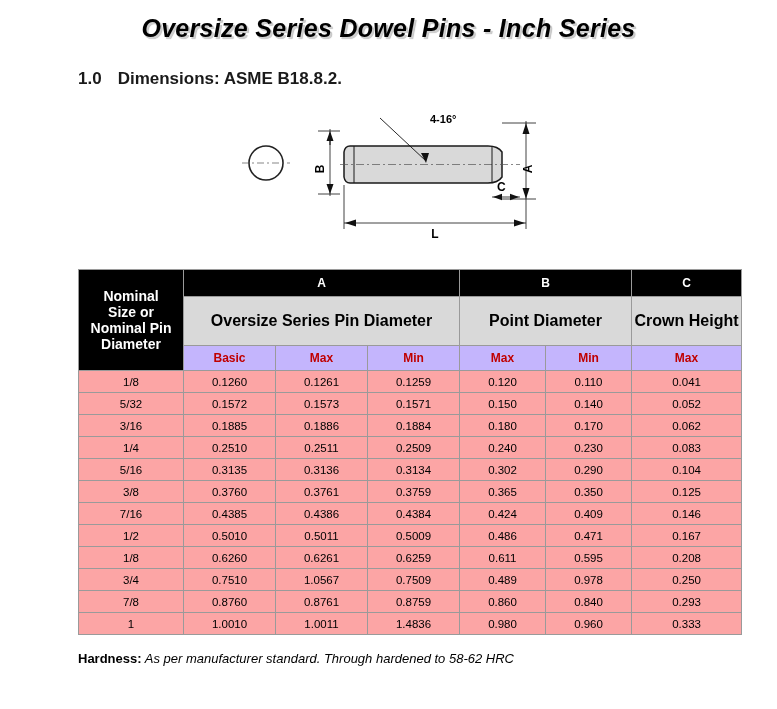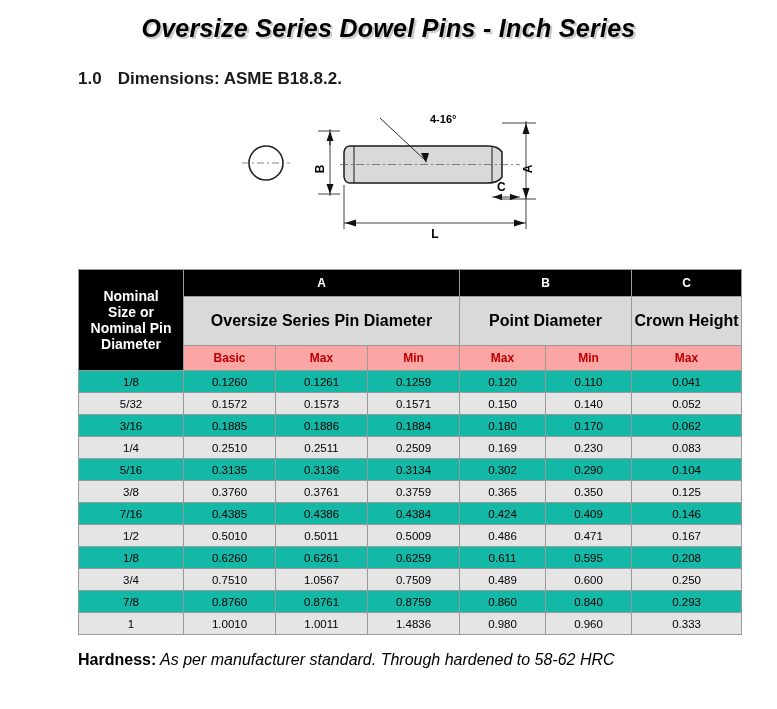--- a/index.html
+++ b/index.html
@@ -82,41 +82,41 @@
   }
   .nominal-cell {
     background: #000000;
     color: #ffffff;
     font-weight: bold;
     font-size: 14px;
     line-height: 16px;
     vertical-align: middle;
   }
   .sub-red {
-    background: #fca5a5;
+    background: #c4b5fd;
     color: #c00000;
     font-weight: bold;
     height: 24px;
     font-size: 12px;
   }
   .grp-row td {
     height: 48px;
   }
   td.data {
     height: 21px;
     font-size: 11.5px;
     color: #000;
   }
-  tr.row-white td { background: #14b8a6; }
-  tr.row-alt td { background: #e5e5e5; }
+  tr.row-white td { background: #fca5a5; }
+  tr.row-alt td { background: #fca5a5; }
   td.sizecol { font-weight: normal; }
 
   .hardness {
     margin: 16px 0 0 78px;
-    font-size: 16px;
+    font-size: 13px;
     font-style: italic;
   }
   .hardness b {
     font-style: normal;
   }
 </style>
 </head>
 <body>
 
 <div class="page-title">Oversize Series Dowel Pins - Inch Series</div>
@@ -231,21 +231,21 @@
         <td class="data">0.1884</td>
         <td class="data">0.180</td>
         <td class="data">0.170</td>
         <td class="data">0.062</td>
       </tr>
       <tr class="row-alt">
         <td class="data sizecol">1/4</td>
         <td class="data">0.2510</td>
         <td class="data">0.2511</td>
         <td class="data">0.2509</td>
-        <td class="data">0.169</td>
+        <td class="data">0.240</td>
         <td class="data">0.230</td>
         <td class="data">0.083</td>
       </tr>
       <tr class="row-white">
         <td class="data sizecol">5/16</td>
         <td class="data">0.3135</td>
         <td class="data">0.3136</td>
         <td class="data">0.3134</td>
         <td class="data">0.302</td>
         <td class="data">0.290</td>
@@ -286,21 +286,21 @@
         <td class="data">0.611</td>
         <td class="data">0.595</td>
         <td class="data">0.208</td>
       </tr>
       <tr class="row-alt">
         <td class="data sizecol">3/4</td>
         <td class="data">0.7510</td>
         <td class="data">1.0567</td>
         <td class="data">0.7509</td>
         <td class="data">0.489</td>
-        <td class="data">0.600</td>
+        <td class="data">0.978</td>
         <td class="data">0.250</td>
       </tr>
       <tr class="row-white">
         <td class="data sizecol">7/8</td>
         <td class="data">0.8760</td>
         <td class="data">0.8761</td>
         <td class="data">0.8759</td>
         <td class="data">0.860</td>
         <td class="data">0.840</td>
         <td class="data">0.293</td>

